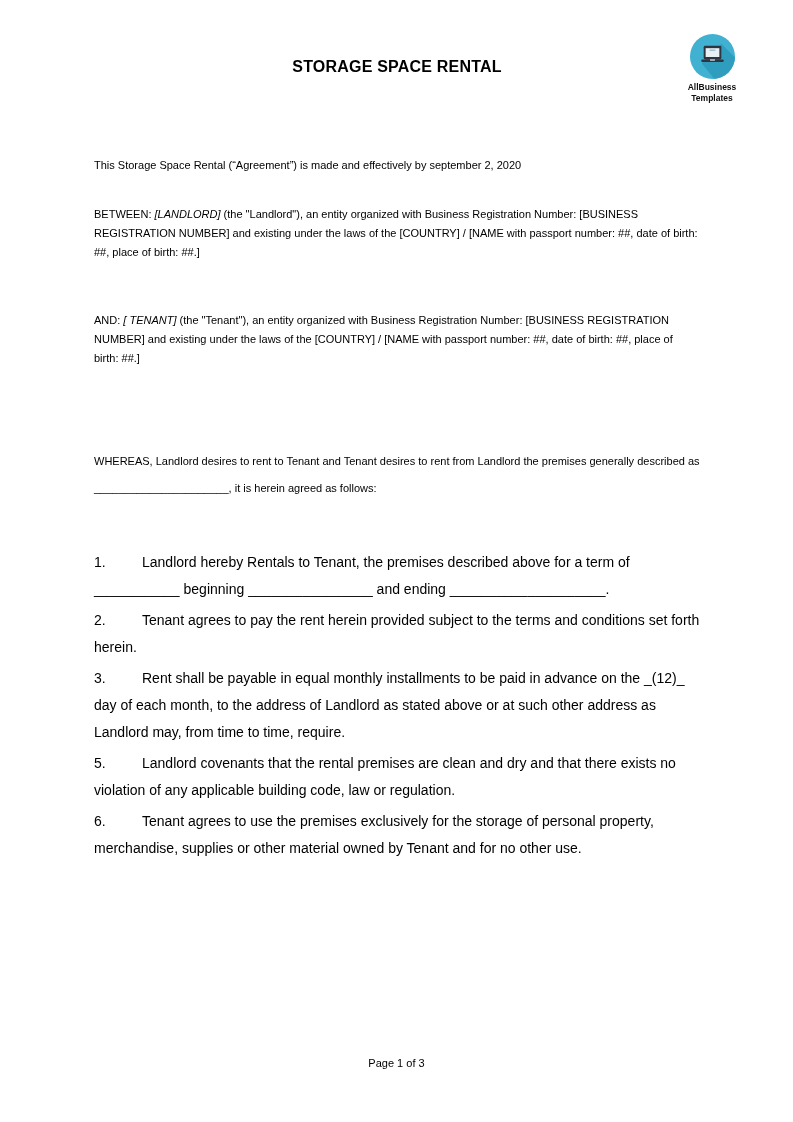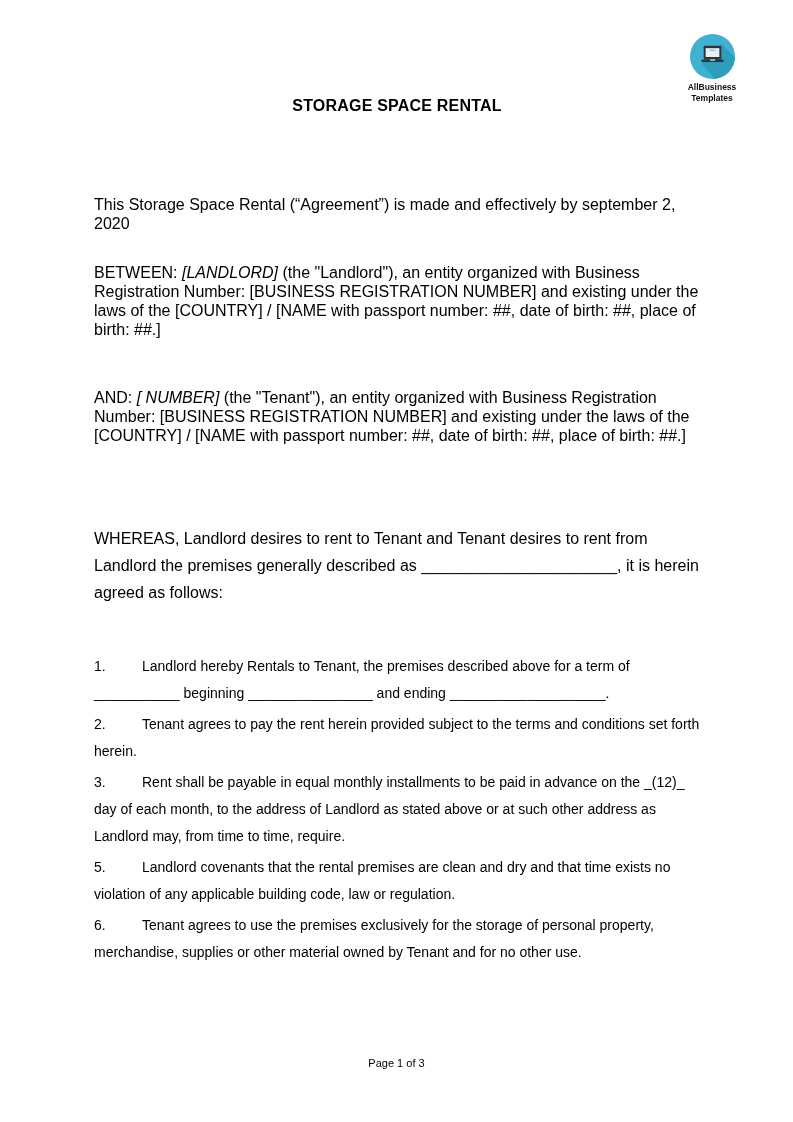--- a/index.html
+++ b/index.html
@@ -25,31 +25,31 @@
   }
   .logo svg { display: block; margin: 0 auto; }
   .logo-text {
     margin-top: 2px;
     font-size: 8.5px;
     line-height: 10.5px;
     font-weight: 600;
     color: #111111;
   }
   .content {
-    padding: 97px 93px 0 94px;
+    padding: 58px 93px 0 94px;
   }
   .doc-title {
     text-align: center;
     font-size: 16px;
     line-height: 18px;
     font-weight: bold;
     letter-spacing: 0.2px;
   }
   .para {
-    font-size: 16px;
+    font-size: 11px;
     line-height: 19px;
   }
   .para.spaced {
     line-height: 27px;
   }
   .intro   { margin-top: 80px; }
   .between { margin-top: 30px; }
   .and     { margin-top: 49px; }
   .whereas { margin-top: 80px; }
   .clauses { margin-top: 47px; }
@@ -101,33 +101,33 @@
   </div>
 
   <div class="content">
 
     <h1 class="doc-title">STORAGE SPACE RENTAL</h1>
 
     <p class="para intro">This Storage Space Rental (“Agreement”) is made and effectively by september 2, 2020</p>
 
     <p class="para between"><span class="bold">BETWEEN:</span> <span class="italic">[LANDLORD]</span> <span>(the "Landlord"),  an entity organized with Business Registration Number: [BUSINESS REGISTRATION NUMBER]  and existing under the laws of the [COUNTRY] / [NAME with passport number: ##, date of birth: ##, place of birth: ##.]</span></p>
 
-    <p class="para and"><span class="bold">AND:</span> <span class="italic">[ NUMBER]</span> <span>(the "Tenant"), an entity organized with Business Registration Number: [BUSINESS REGISTRATION NUMBER] and existing under the laws of the [COUNTRY] / [NAME with passport number: ##, date of birth: ##, place of birth: ##.]</span></p>
+    <p class="para and"><span class="bold">AND:</span> <span class="italic">[ TENANT]</span> <span>(the "Tenant"), an entity organized with Business Registration Number: [BUSINESS REGISTRATION NUMBER] and existing under the laws of the [COUNTRY] / [NAME with passport number: ##, date of birth: ##, place of birth: ##.]</span></p>
 
     <p class="para spaced whereas">WHEREAS, Landlord desires to rent to Tenant and Tenant desires to rent from Landlord the premises generally described as ______________________, it is herein agreed as follows:</p>
 
     <div class="clauses">
   <p class="clause"><span class="clause-number">1.</span><span>Landlord hereby Rentals to Tenant, the premises described above for a term of ___________ beginning ________________ and ending ____________________.</span></p>
 
   <p class="clause"><span class="clause-number">2.</span><span>Tenant agrees to pay the rent herein provided subject to the terms and conditions set forth herein.</span></p>
 
   <p class="clause"><span class="clause-number">3.</span><span>Rent shall be payable in equal monthly installments to be paid in advance on the _(12)_ day of each month, to the address of Landlord as stated above or at such other address as Landlord may, from time to time, require.</span></p>
 
 
-  <p class="clause"><span class="clause-number">5.</span><span>Landlord covenants that the rental premises are clean and dry and that time exists no violation of any applicable building code, law or regulation.</span></p>
+  <p class="clause"><span class="clause-number">5.</span><span>Landlord covenants that the rental premises are clean and dry and that there exists no violation of any applicable building code, law or regulation.</span></p>
 
   <p class="clause"><span class="clause-number">6.</span><span>Tenant agrees to use the premises exclusively for the storage of personal property, merchandise, supplies or other material owned by Tenant and for no other use.</span></p>
 </div>
 
   </div>
 
   <div class="footer">Page 1 of 3</div>
 
 </div>
 

